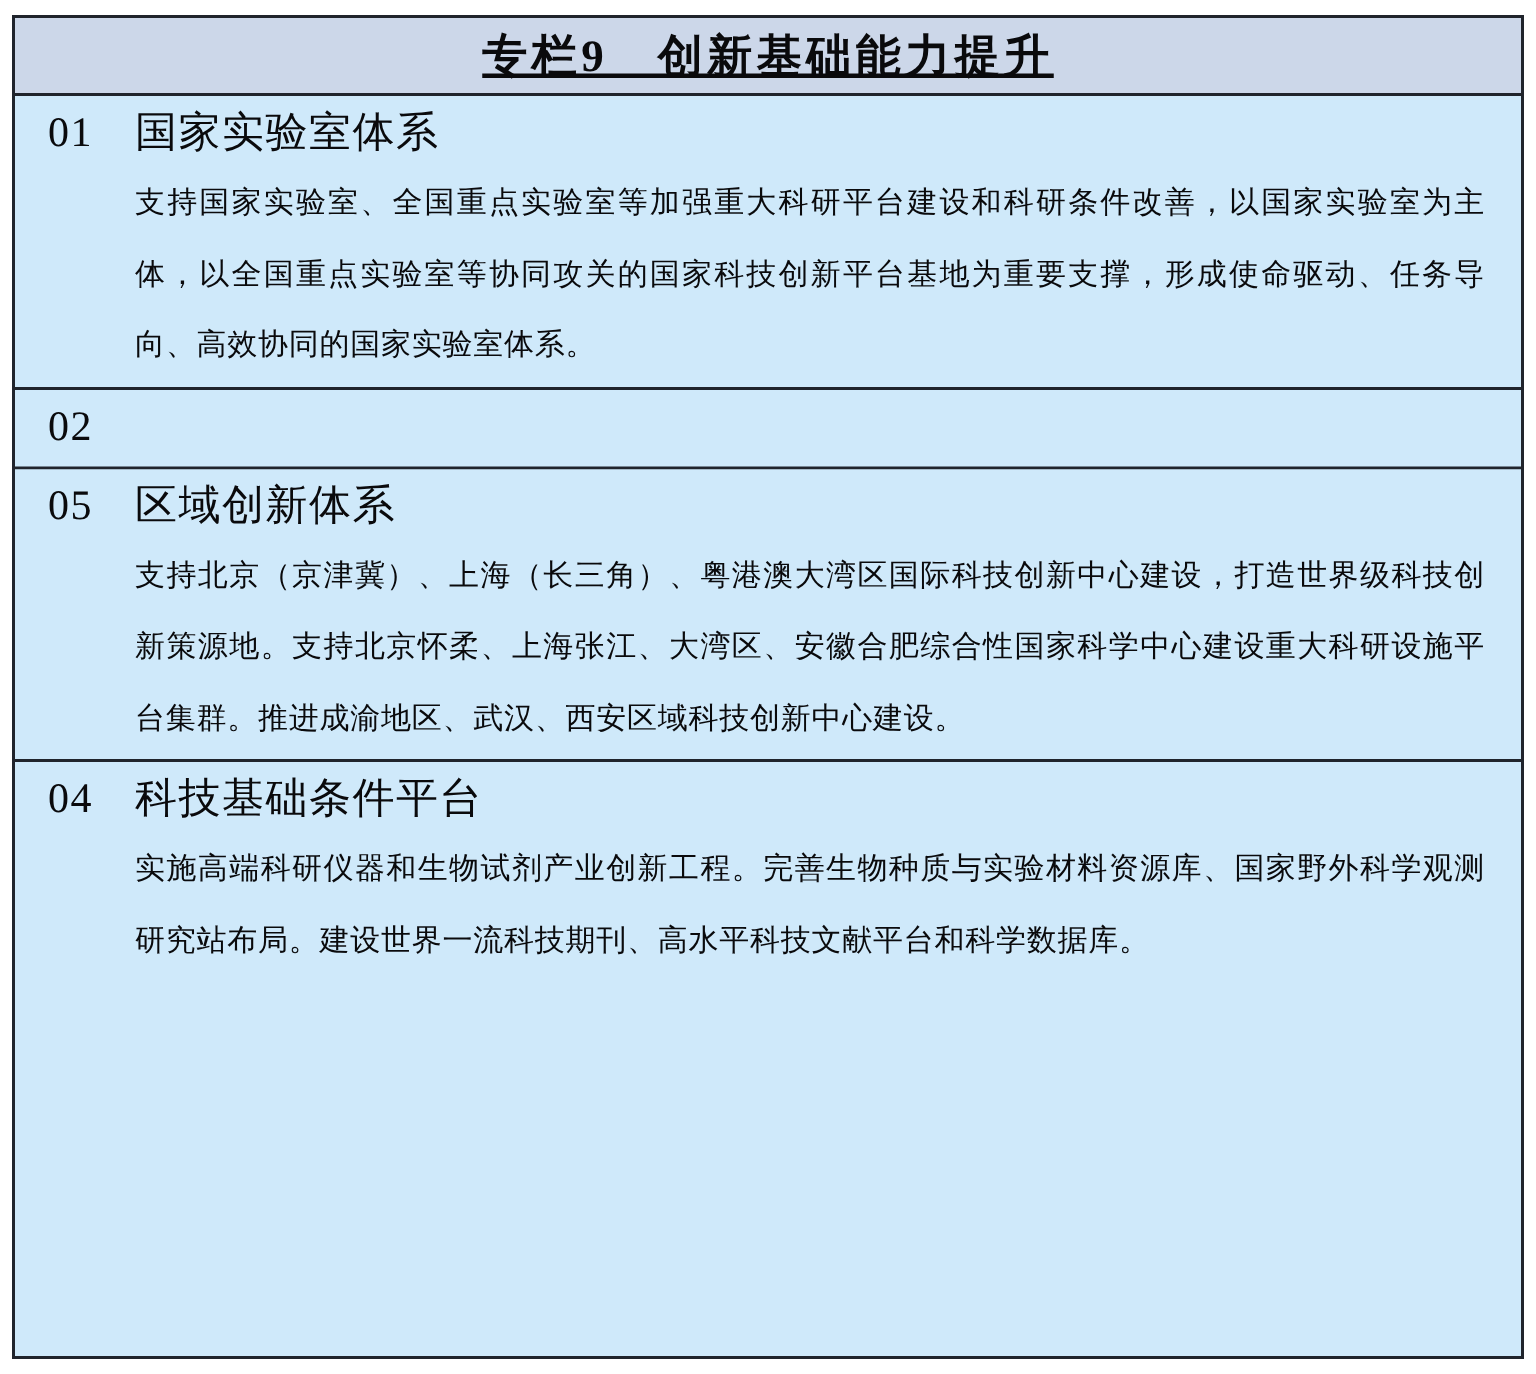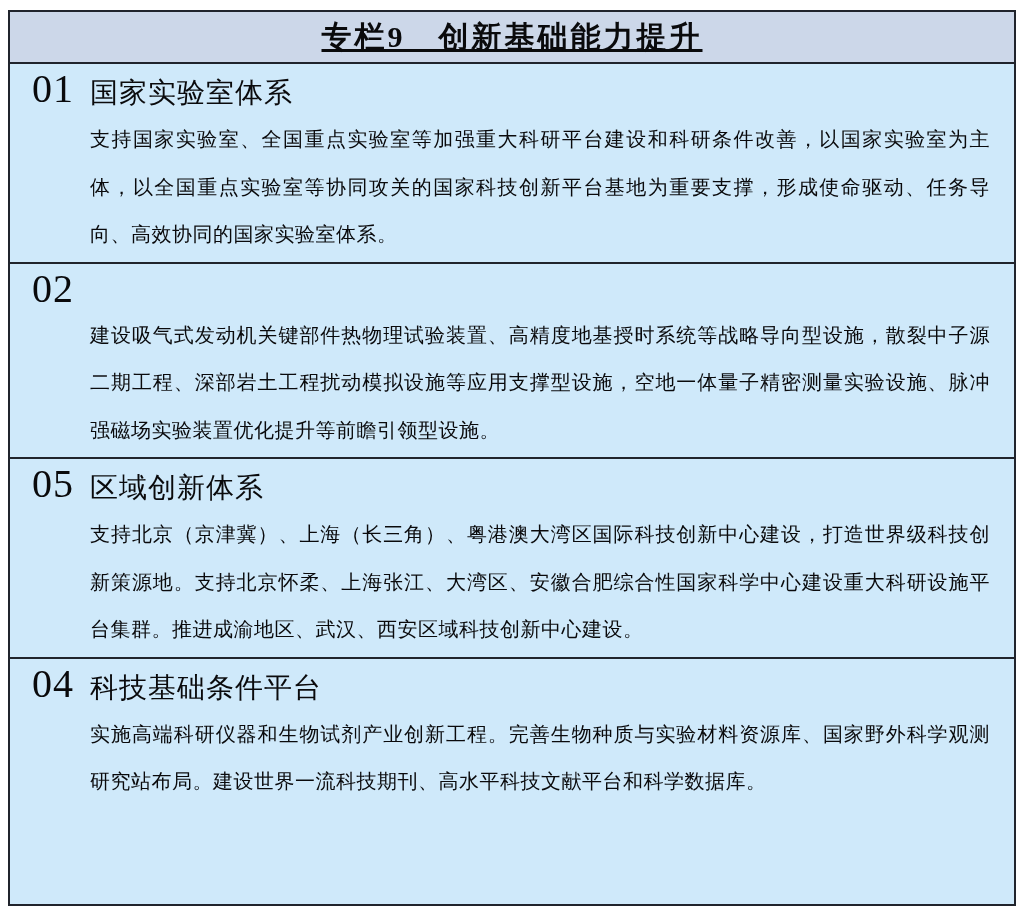--- a/index.html
+++ b/index.html
@@ -50,21 +50,21 @@
   .section:last-child{ border-bottom:none; }
   .section-head{
     display:flex;
     align-items:baseline;
     font-size:28px;
     line-height:47px;
     padding-left:22px;
   }
   .section-number{
     width:58px;
-    font-size:40px;
+    font-size:28px;
     letter-spacing:1px;
   }
   .section-title{
     font-weight:normal;
     letter-spacing:1px;
   }
   .section-body{
     margin:0 24px 0 80px;
     font-size:20px;
     line-height:47.5px;
@@ -88,21 +88,20 @@
         <span class="section-number">01</span>
         <span class="section-title">国家实验室体系</span>
       </div>
       <p class="section-body">支持国家实验室、全国重点实验室等加强重大科研平台建设和科研条件改善，以国家实验室为主体，以全国重点实验室等协同攻关的国家科技创新平台基地为重要支撑，形成使命驱动、任务导向、高效协同的国家实验室体系。</p>
     </div>
 
     <div class="section">
       <div class="section-head">
         <span class="section-number">02</span>
       </div>
-      <p class="section-body">建设吸气式发动机关键部件热物理试验装置、高精度地基授时系统等战略导向型设施，散裂中子源二期工程、深部岩土工程扰动模拟设施等应用支撑型设施，空地一体量子精密测量实验设施、脉冲强磁场实验装置优化提升等前瞻引领型设施。</p>
     </div>
 
     <div class="section">
       <div class="section-head">
         <span class="section-number">05</span>
         <span class="section-title">区域创新体系</span>
       </div>
       <p class="section-body">支持北京（京津冀）、上海（长三角）、粤港澳大湾区国际科技创新中心建设，打造世界级科技创新策源地。支持北京怀柔、上海张江、大湾区、安徽合肥综合性国家科学中心建设重大科研设施平台集群。推进成渝地区、武汉、西安区域科技创新中心建设。</p>
     </div>
 

